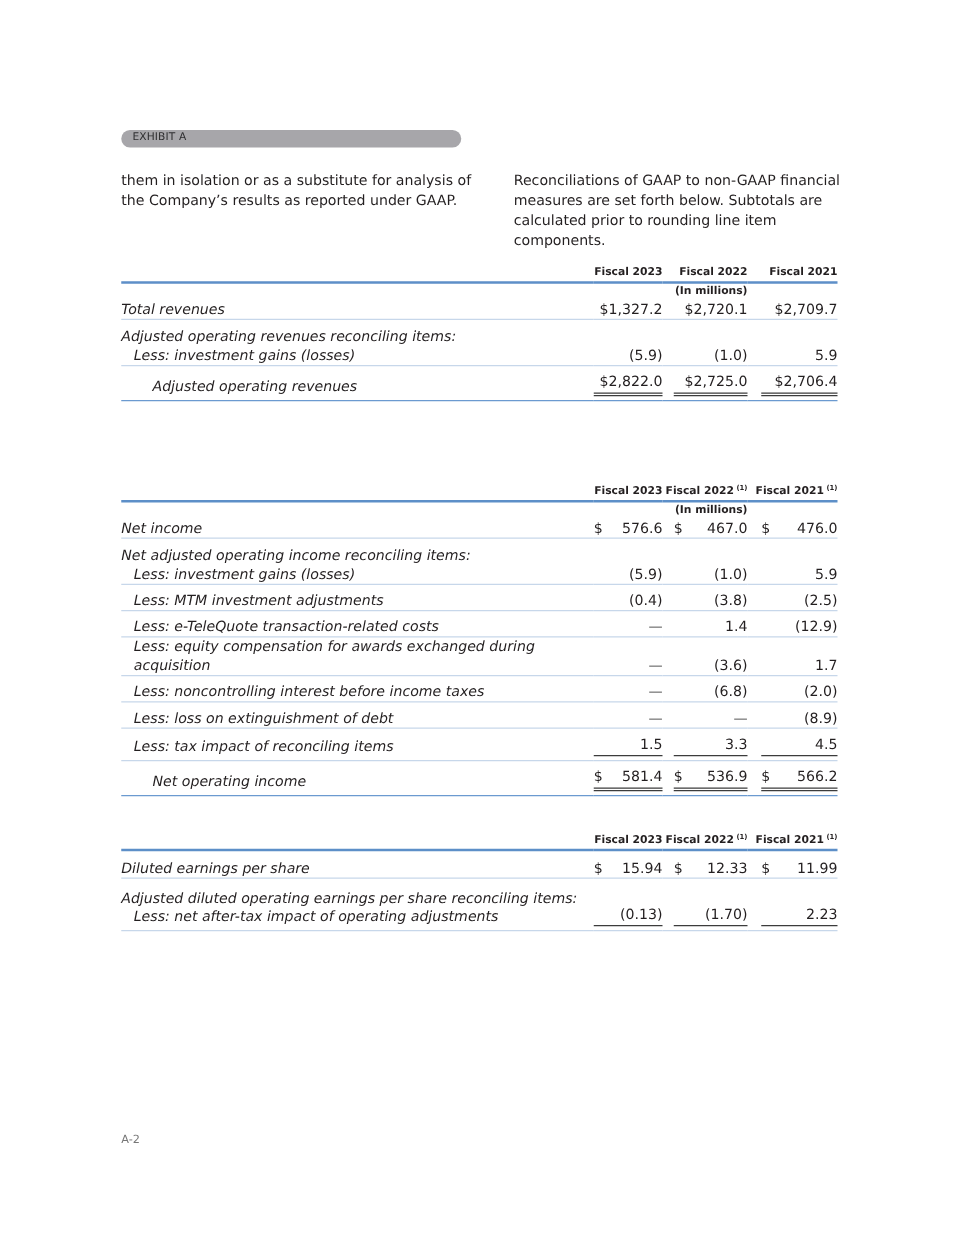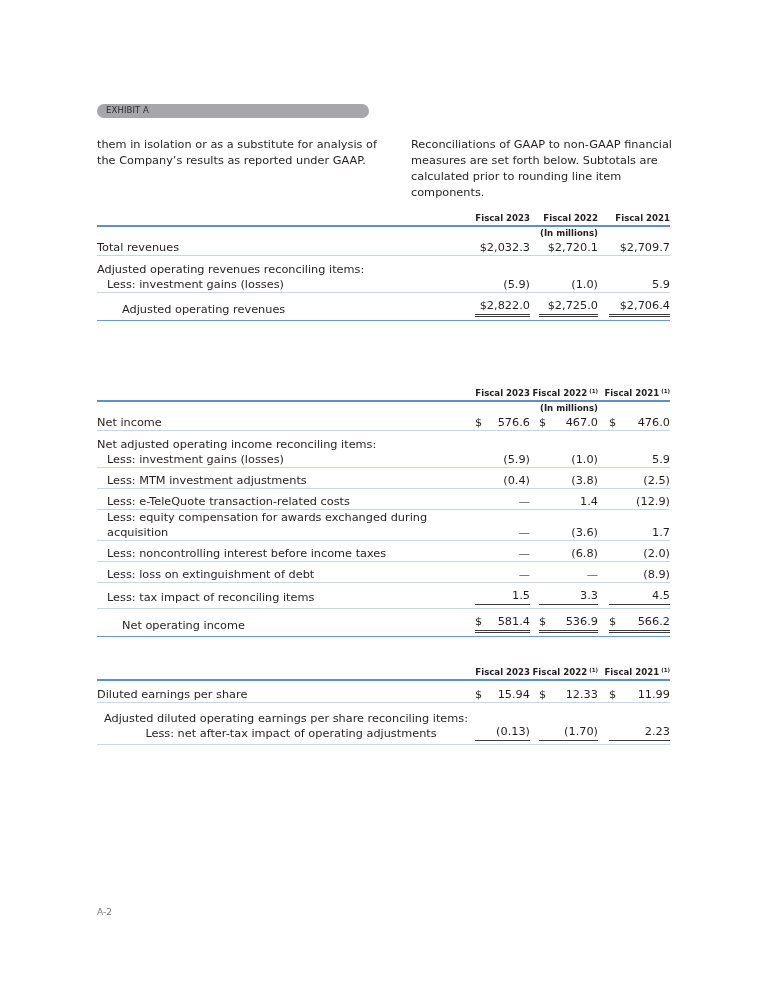--- a/index.html
+++ b/index.html
@@ -11,21 +11,21 @@
   .intro { position: absolute; top: 137px; font-size: 11.3px; line-height: 16px; color: #231f20; }
   .intro.left { left: 97px; width: 285px; }
   .intro.right { left: 399px; width: 275px; margin-left: 12px; }
   .tbl { position: absolute; left: 97px; width: 573px; border-collapse: collapse; font-size: 11.3px; }
   .tbl td { padding: 0; vertical-align: bottom; }
   .tbl .hdr td { font-size: 8.6px; font-weight: bold; text-align: right; height: 14px; padding-bottom: 2px; white-space: nowrap; }
   .tbl .hdr td sup { font-size: 5.5px; font-weight: bold; vertical-align: 3px; margin-left: 2px; }
   .tbl .hdr { border-bottom: 2px solid #5d8fc8; }
   .tbl tr.row { border-bottom: 1px solid #c7d7ea; }
   .tbl tr.last { border-bottom: 1.5px solid #6b9ad0; }
-  .c-label { width: 378px; text-align: left; }
+  .c-label { width: 378px; text-align: left; font-style: italic; }
   .c-v { text-align: right; }
   .c-v1 { width: 55px; }
   .c-v2 { width: 68px; }
   .c-v3 { width: 72px; margin-left: 19px; }
   .lbl { display: block; line-height: 15px; }
   .in1 { padding-left: 10px; }
   .in2 { padding-left: 25px; }
   .val { display: inline-block; text-align: right; line-height: 15px; }
   .val.u1 { border-bottom: 1px solid #3c3c3c; padding-bottom: 1px; }
   .val.u2 { border-bottom: 3px double #3c3c3c; padding-bottom: 1px; }
@@ -53,21 +53,21 @@
       <tr class="hdr">
     <td class="c-label"></td>
     <td class="c-v1">Fiscal 2023</td>
     <td class="c-v2">Fiscal 2022</td>
     <td class="c-v3">Fiscal 2021</td>
   </tr>
   <tr class="row">
     <td class="c-label" style="height:28px;">
           <span class="lbl">Total revenues</span>
         </td>
-    <td class="c-v v1"><span class="val">$2,032.3</span></td>
+    <td class="c-v v1"><span class="val">$1,327.2</span></td>
     <td class="c-v v2">
           <div class="cell-wrap">
             <span class="inmil">(In millions)</span>
             <span class="val">$2,720.1</span>
           </div>
         </td>
     <td class="c-v v3"><span class="val">$2,709.7</span></td>
   </tr>
   <tr class="row">
     <td class="c-label" style="height:36px;">
@@ -188,21 +188,21 @@
   </tr>
   <tr class="row">
     <td class="c-label" style="height:21px;">
           <span class="lbl">Diluted earnings per share</span>
         </td>
     <td class="c-v v1"><span class="val"><span class="dollar">$</span><span>15.94</span></span></td>
     <td class="c-v v2"><span class="val"><span class="dollar">$</span><span>12.33</span></span></td>
     <td class="c-v v3"><span class="val"><span class="dollar">$</span><span>11.99</span></span></td>
   </tr>
   <tr class="row">
-    <td class="c-label" style="height:38px; padding-bottom:3px;text-align:center;">
+    <td class="c-label" style="height:38px; padding-bottom:3px;">
           <span class="lbl">Adjusted diluted operating earnings per share reconciling items:</span>
           <span class="lbl in1">Less: net after-tax impact of operating adjustments</span>
         </td>
     <td class="c-v v1" style="padding-bottom:3px;"><span class="val u1">(0.13)</span></td>
     <td class="c-v v2" style="padding-bottom:3px;"><span class="val u1">(1.70)</span></td>
     <td class="c-v v3" style="padding-bottom:3px;"><span class="val u1">2.23</span></td>
   </tr>
 </tbody>
   </table>
 

